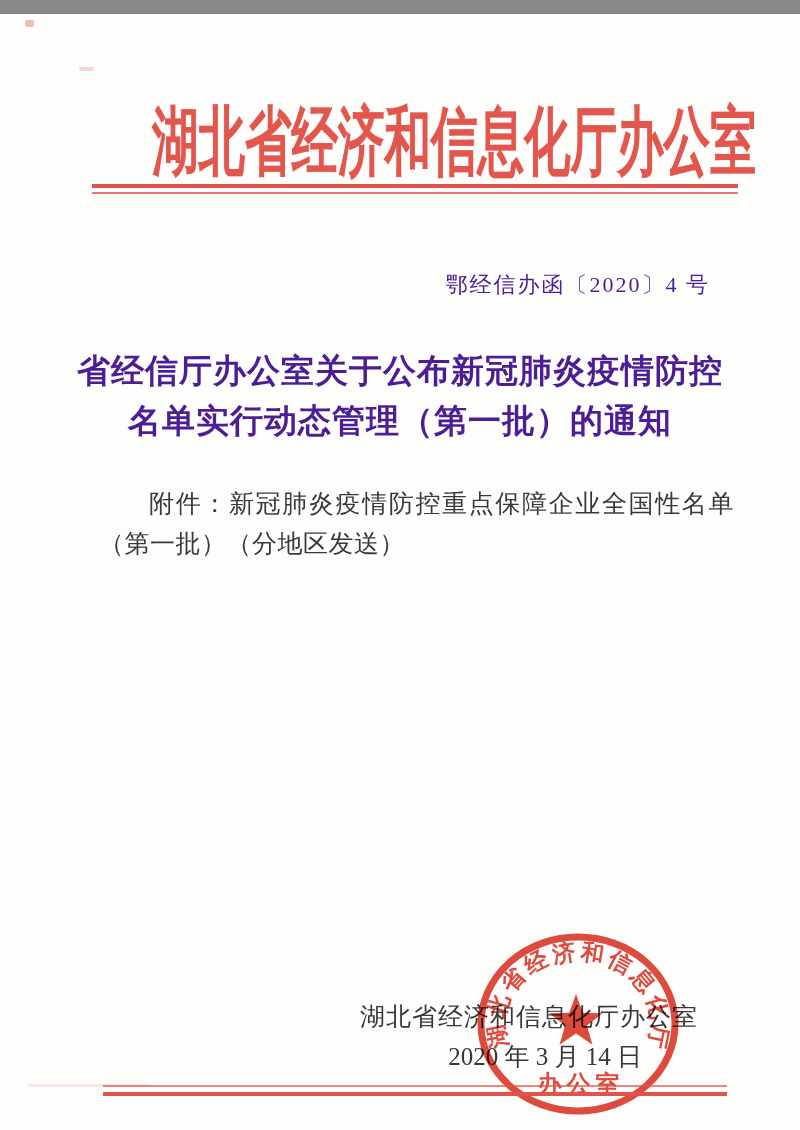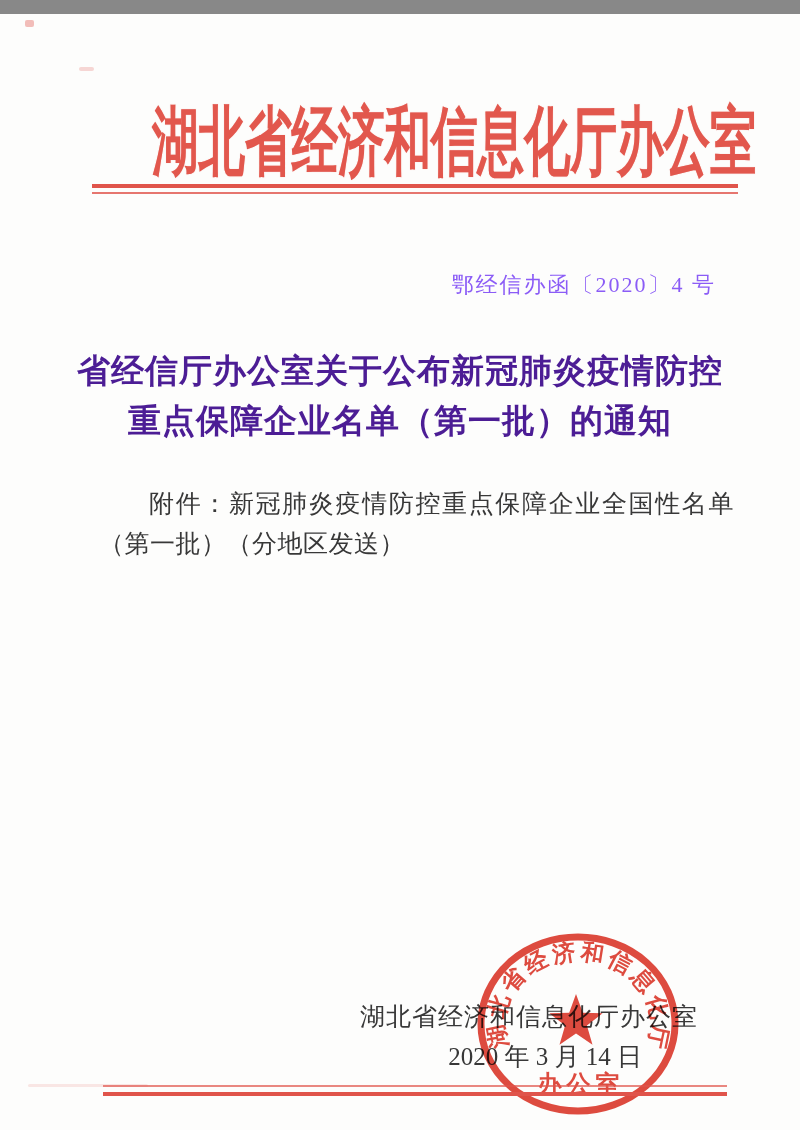--- a/index.html
+++ b/index.html
@@ -24,23 +24,23 @@
     text-shadow: 0 0 1px rgba(226,87,77,.55);
   }
   .rule { position: absolute; left: 92px; width: 646px; background: var(--rule-red, #e0544b); }
   .rule-top-thick { top: 170px; height: 4px; }
   .rule-top-thin  { top: 178px; height: 2px; opacity: .8; }
   .rule-bottom-thin  { top: 1071px; left: 103px; width: 624px; height: 2px; opacity: .7; }
   .rule-bottom-thick { top: 1078px; left: 103px; width: 624px; height: 4px; }
 
   
   .doc-number {
-    position: absolute; top: 256px; right: 84px;
+    position: absolute; top: 256px; right: 90px;
     font-size: 22px; letter-spacing: 2px;
-    color: #8b5cf6;
+    color: #4c1d95;
   }
 
   
   .title {
     position: absolute; top: 332px; left: 50px; width: 700px;
     text-align: center;
     font-size: 33px; line-height: 50px; font-weight: bold;
     color: #4c1d95;
     letter-spacing: 1px;
   }
@@ -88,21 +88,21 @@
 <div class="page">
 
   <div class="letterhead">湖北省经济和信息化厅办公室</div>
   <div class="rule rule-top-thick"></div>
   <div class="rule rule-top-thin"></div>
 
   <div class="doc-number">鄂经信办函〔2020〕4 号</div>
 
   <div class="title">
     <span>省经信厅办公室关于公布新冠肺炎疫情防控</span><br>
-    <span>重点保障企业名单（第一批）的通知</span>
+    <span>名单实行动态管理（第一批）的通知</span>
   </div>
 
   <div class="body-text">
     <p>附件：新冠肺炎疫情防控重点保障企业全国性名单（第一批）（分地区发送）</p>
   </div>
 
   <div class="signature">湖北省经济和信息化厅办公室</div>
   <div class="doc-date">2020 年 3 月 14 日</div>
 
   <svg class="seal" viewBox="0 0 208 190" xmlns="http://www.w3.org/2000/svg">

